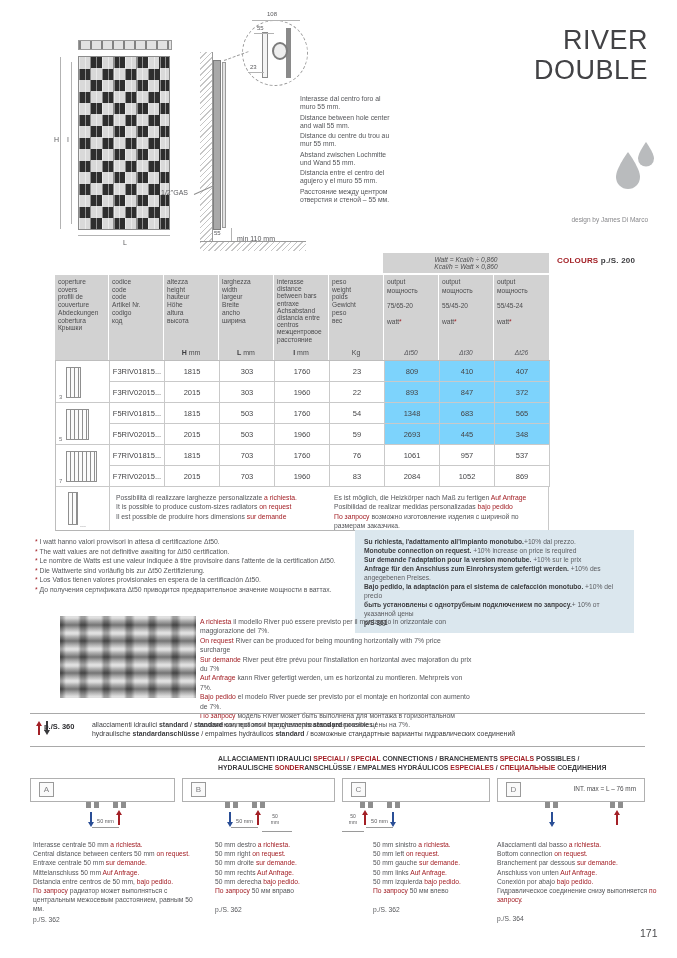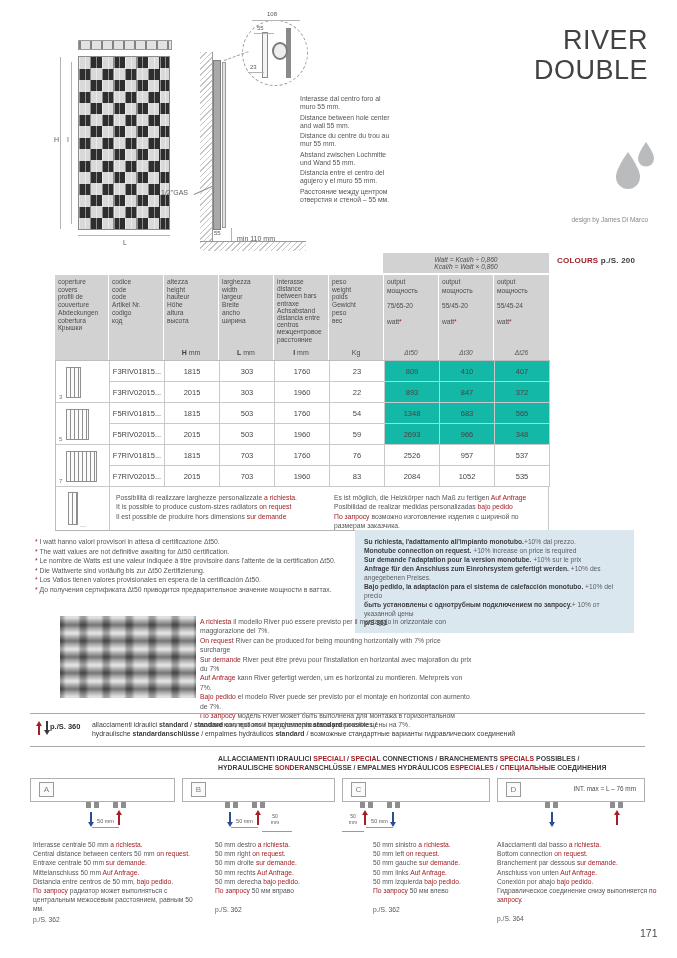--- a/index.html
+++ b/index.html
@@ -53,21 +53,21 @@
   .unit{position:absolute;bottom:3px;left:0;right:0;text-align:center;font-size:7px;}
   .dt{position:absolute;bottom:3px;left:0;right:0;text-align:center;font-size:6.5px;font-style:italic;color:#55555a;}
   .ohl{margin-bottom:1px;}
   .ohl.ru{margin-bottom:8px;}
   .ohl.temp{margin-bottom:8px;}
   .tbody{position:absolute;left:0;top:107px;width:494px;display:grid;
     grid-template-columns:54px repeat(8,55px);grid-auto-rows:21px;
     border-top:1px solid #bdbdbd;border-left:1px solid #bdbdbd;box-sizing:content-box;}
   .dc{display:flex;align-items:center;justify-content:center;background:#fff;box-sizing:border-box;
     border-right:1px solid #c9c9c9;border-bottom:1px solid #c9c9c9;font-size:7.5px;color:#454547;}
-  .dc.blue{background:#14b8a6;}
+  .dc.blue{background:#7dd3fc;}
   .gc{grid-row:span 2;position:relative;background:#fff;box-sizing:border-box;
     border-right:1px solid #c9c9c9;border-bottom:1px solid #c9c9c9;}
   .gnum{position:absolute;left:3px;bottom:2px;font-size:6px;color:#77777a;}
   .bars{position:absolute;left:10px;top:6px;height:29px;border:1px solid #8f8f8f;
     background:repeating-linear-gradient(90deg,#fbfbfb 0 3px,#8f8f8f 3px 4px);}
   .bars3{width:13px;}.bars5{width:21px;}.bars7{width:29px;}
   .noterow{position:absolute;left:0;top:234px;width:494px;height:44px;box-sizing:border-box;
     border-left:1px solid #bdbdbd;border-right:1px solid #c9c9c9;border-bottom:1px solid #b5b5b5;background:#fff;}
   .noterow .iconcell{position:absolute;left:0;top:0;width:54px;height:100%;border-right:1px solid #c9c9c9;box-sizing:border-box;}
   .bar1{position:absolute;left:12px;top:5px;width:8px;height:31px;border:1px solid #8f8f8f;
@@ -284,44 +284,44 @@
       <div class="dc blue">1348</div>
       <div class="dc blue">683</div>
       <div class="dc blue">565</div>
 
       <div class="dc">F5RIV02015...</div>
       <div class="dc">2015</div>
       <div class="dc">503</div>
       <div class="dc">1960</div>
       <div class="dc">59</div>
       <div class="dc blue">2693</div>
-      <div class="dc blue">966</div>
+      <div class="dc blue">445</div>
       <div class="dc blue">348</div>
 
       <div class="gc">
         <span class="gnum">7</span>
           <div class="bars bars7"></div>
       </div>
       <div class="dc">F7RIV01815...</div>
       <div class="dc">1815</div>
       <div class="dc">703</div>
       <div class="dc">1760</div>
       <div class="dc">76</div>
-      <div class="dc">2526</div>
+      <div class="dc">1061</div>
       <div class="dc">957</div>
       <div class="dc">537</div>
 
       <div class="dc">F7RIV02015...</div>
       <div class="dc">2015</div>
       <div class="dc">703</div>
       <div class="dc">1960</div>
       <div class="dc">83</div>
       <div class="dc">2084</div>
       <div class="dc">1052</div>
-      <div class="dc">535</div>
+      <div class="dc">869</div>
     </div>
 
     <div class="noterow">
       <div class="iconcell">
         <div class="bar1"></div>
           <span class="dots">...</span>
       </div>
       <div class="notetext" style="left:60px;width:215px;">
         <div><span>Possibilità di realizzare larghezze personalizzate </span><span class="seg-r">a richiesta.</span></div>
         <div><span>It is possible to produce custom-sizes radiators </span><span class="seg-r">on request</span></div>
@@ -360,21 +360,21 @@
     <div><span class="seg-r">On request</span><span> River can be produced for being mounting horizontally with 7% price surcharge</span></div>
     <div><span class="seg-r">Sur demande</span><span> River peut être prévu pour l'installation en horizontal avec majoration du prix du 7%</span></div>
     <div><span class="seg-r">Auf Anfrage</span><span> kann River gefertigt werden, um es horizontal zu montieren. Mehrpreis von 7%.</span></div>
     <div><span class="seg-r">Bajo pedido</span><span> el modelo River puede ser previsto por el montaje en horizontal con aumento de 7%.</span></div>
     <div><span class="seg-r">По запросу</span><span> модель River может быть выполнена для монтажа в горизонтальном положении, при этом предусматривается увеличение цены на 7%.</span></div>
   </div>
 
   <div class="rule" style="left:30px;top:713px;width:615px;"></div>
   <span class="aup" style="left:38px;top:723px;height:12px;"></span>
   <span class="sdn" style="left:46px;top:721px;height:12px;"></span>
-  <span class="abs pref" style="left:50px;top:722px;font-size:7.5px;">p./S. 360</span>
+  <span class="abs pref" style="left:44px;top:722px;font-size:7.5px;">p./S. 360</span>
   <div class="abs striptext">
     <div><span>allacciamenti idraulici </span><span class="seg-b">standard</span><span> / </span><span class="seg-b">standard</span><span> connections / branchements </span><span class="seg-b">standard</span><span> possibles /</span></div>
     <div><span>hydraulische </span><span class="seg-b">standardanschlüsse</span><span> / empalmes hydráulicos </span><span class="seg-b">standard</span><span> / возможные стандартные варианты гидравлических соединений</span></div>
   </div>
   <div class="rule" style="left:30px;top:746px;width:615px;"></div>
 
   <div class="abs spectext">
     <div><span>ALLACCIAMENTI IDRAULICI </span><span class="seg-r">SPECIALI</span><span> / </span><span class="seg-r">SPECIAL</span><span> CONNECTIONS / BRANCHEMENTS </span><span class="seg-r">SPECIALS</span><span> POSSIBLES /</span></div>
     <div><span>HYDRAULISCHE </span><span class="seg-r">SONDER</span><span>ANSCHLÜSSE / EMPALMES HYDRÁULICOS </span><span class="seg-r">ESPECIALES</span><span> / </span><span class="seg-r">СПЕЦИАЛЬНЫЕ</span><span> СОЕДИНЕНИЯ</span></div>
   </div>

